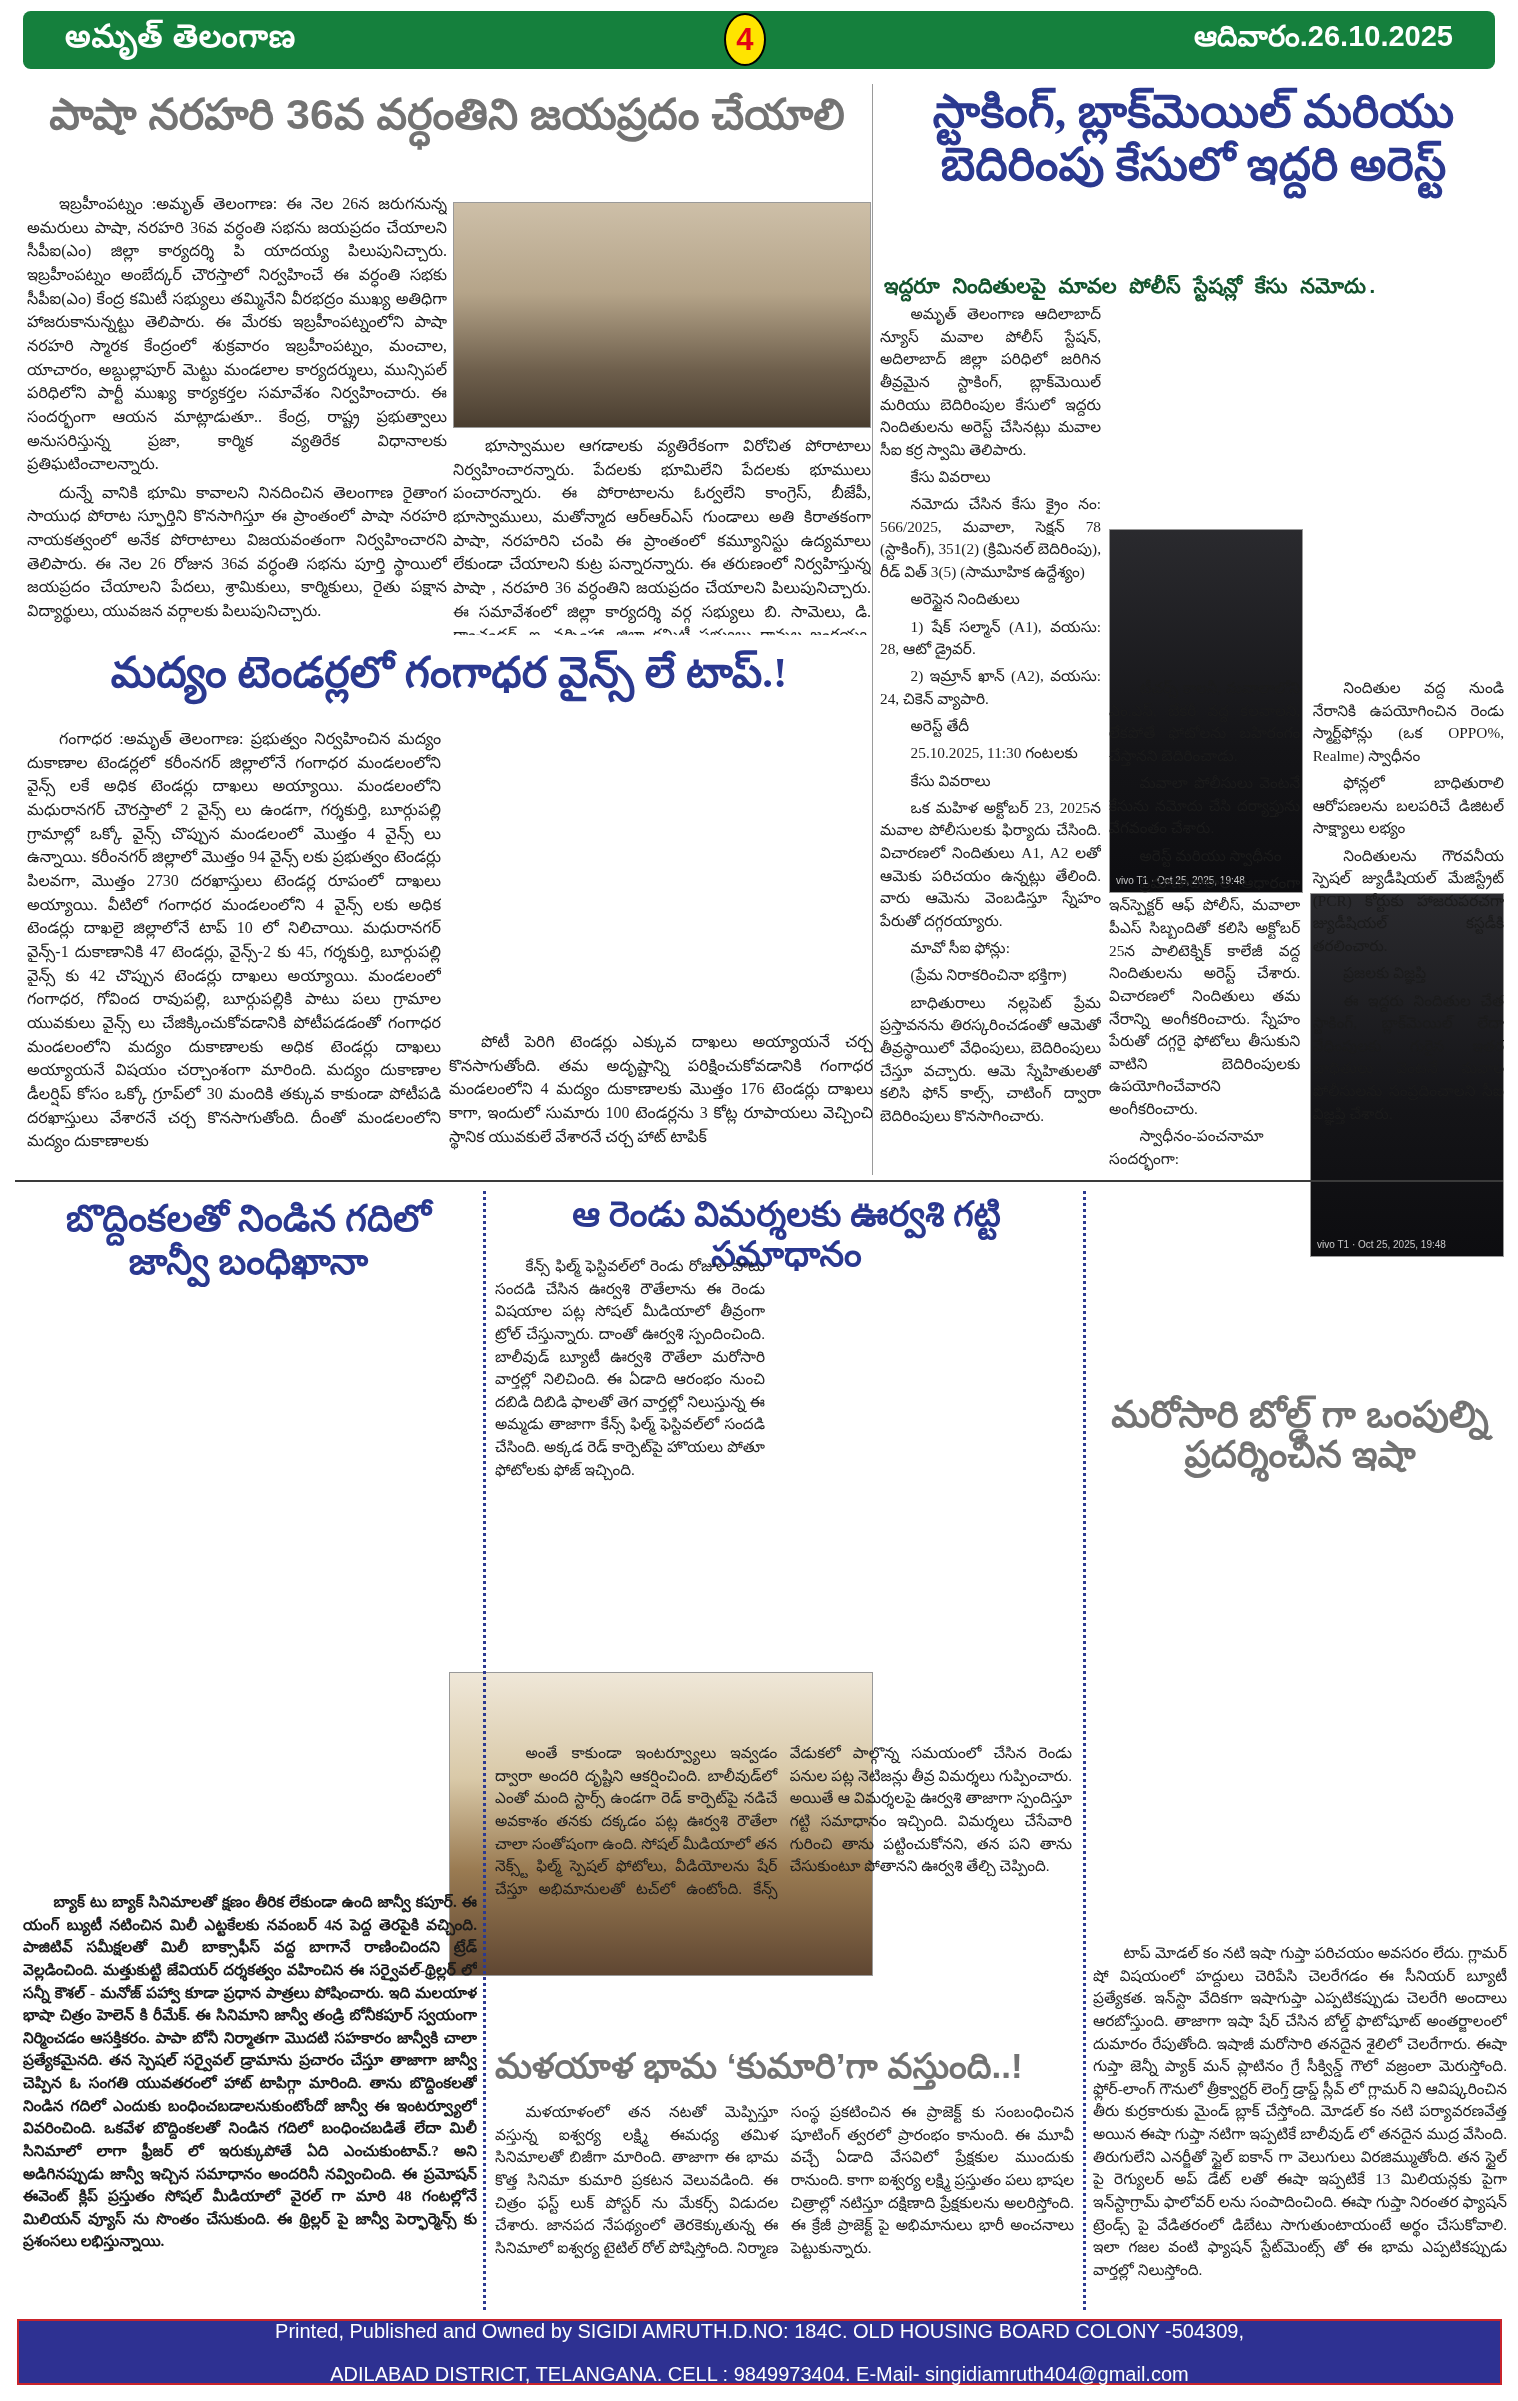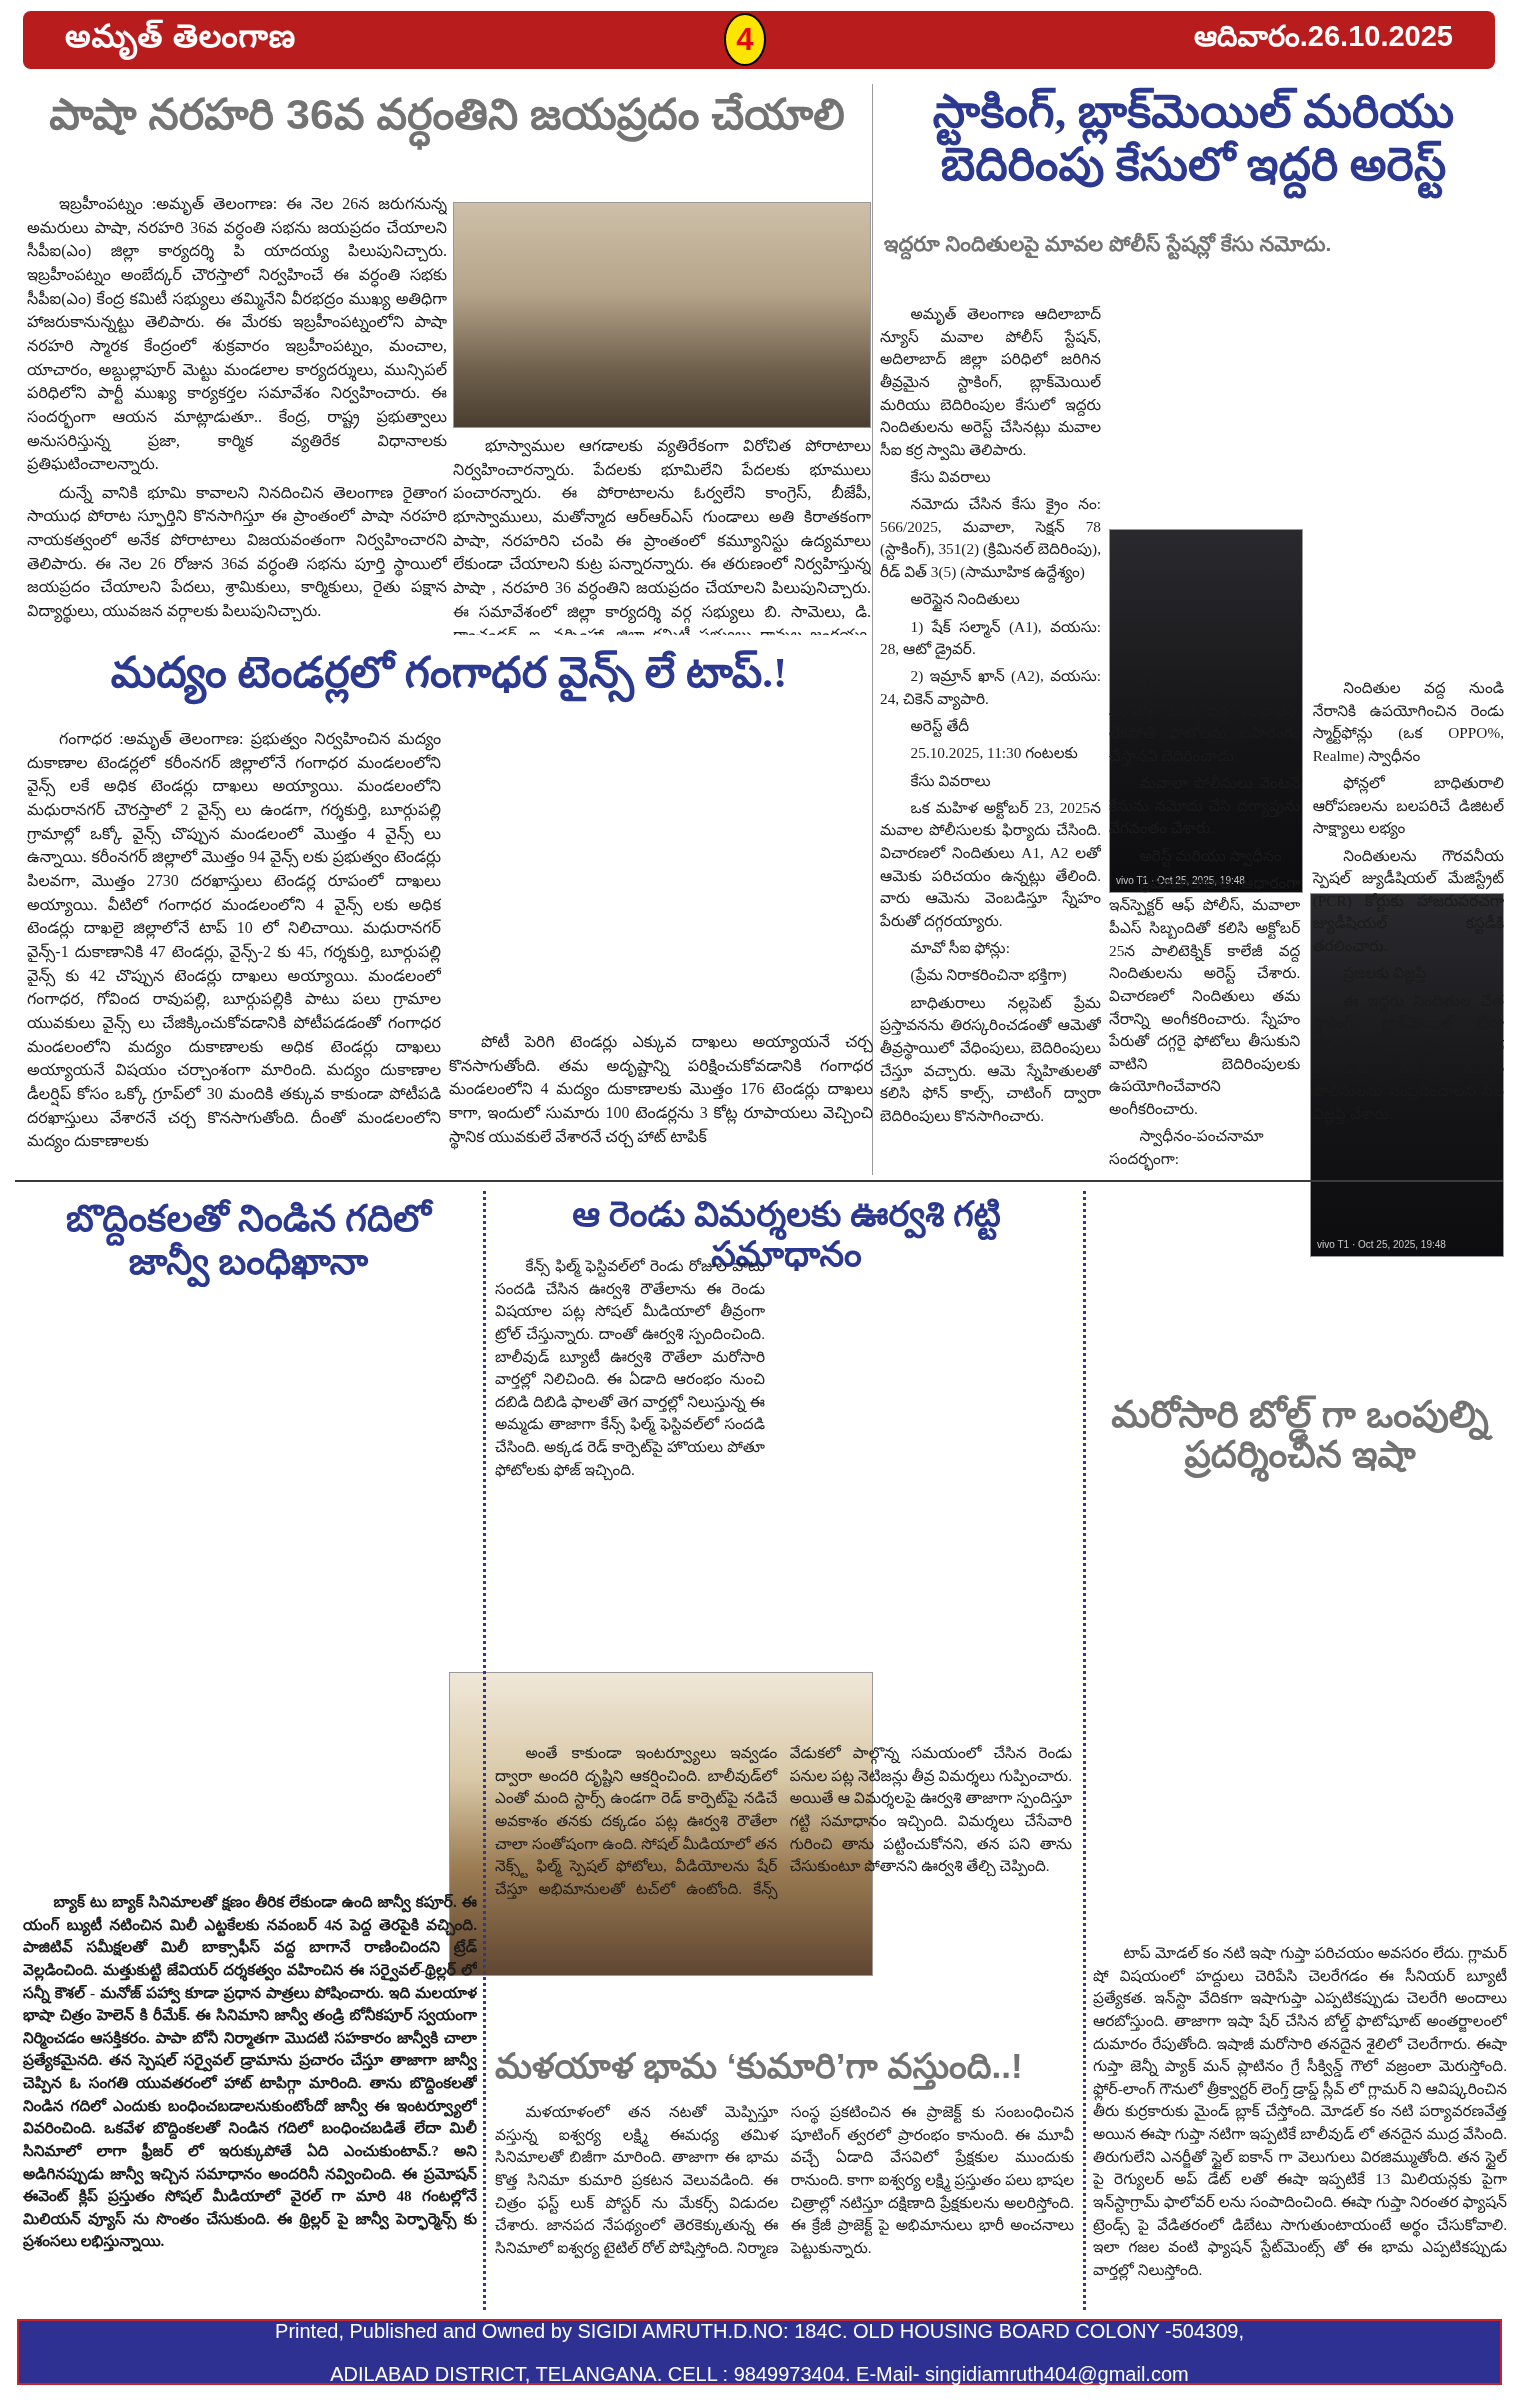--- a/index.html
+++ b/index.html
@@ -1,33 +1,33 @@
 <!DOCTYPE html>
 <html style="font-size:12.3px"><head>
 <meta charset="utf-8">
 <style>
   html,body{margin:0;padding:0;background:#e9e9e9;}
   .page{position:relative;width:1518px;height:2401px;background:#ffffff;margin:0 auto;
         font-family:"Liberation Serif",serif;color:#1b1b1b;overflow:hidden;}
   .abs{position:absolute;}
   
-  .topbar{left:23px;top:10.7px;width:1472px;height:58px;background:#b91c1c;border-radius:7.7px;
+  .topbar{left:23px;top:10.7px;width:1472px;height:58px;background:#15803d;border-radius:7.7px;
           display:flex;align-items:center;justify-content:space-between;padding:0 42px;box-sizing:border-box;}
   .masthead{color:#ffffff;font-size:32px;font-weight:bold;font-family:"Liberation Sans",sans-serif;letter-spacing:0.8px;}
   .pagebadge{width:38px;height:49px;background:#ffe400;border:2.3px solid #000;border-radius:50%;
              display:flex;align-items:center;justify-content:center;}
   .pagebadge span{color:#e30613;font-size:31px;font-weight:bold;font-family:"Liberation Sans",sans-serif;}
   .dateline{color:#ffffff;font-size:29px;font-weight:bold;font-family:"Liberation Sans",sans-serif;}
   .footbar{left:17px;top:2319px;width:1485px;height:66px;background:#2e3192;border:2.3px solid #c9242b;
            box-sizing:border-box;display:flex;flex-direction:column;align-items:center;justify-content:center;gap:21px;}
   .footbar div{color:#ffffff;font-size:20px;font-family:"Liberation Sans",sans-serif;line-height:1.1;}
   
   .h-red{color:#737373;font-weight:bold;font-family:"Liberation Sans",sans-serif;text-align:center;line-height:1.08;}
   .h-blue{color:#2b3990;font-weight:bold;font-family:Liberation Serif, serif;text-align:center;line-height:1.15;}
-  .sub-red{color:#737373;font-weight:bold;font-family:Liberation Sans, sans-serif;line-height:1.3;}
+  .sub-red{color:#14532d;font-weight:bold;font-family:Liberation Mono, monospace;line-height:1.3;margin-top:44px;}
   
   .body-txt{font-size:16px;line-height:1.48;text-align:justify;overflow:hidden;}
   .body-txt p{margin:0 0 4.6px 0;text-indent:2em;}
   .cols2{column-count:2;column-gap:12.3px;}
   
   .photo{overflow:hidden;position:relative;border:0.8px solid #999;box-sizing:border-box;}
   .ph-meeting{background:linear-gradient(180deg,#cdbfa8 0%,#b5a489 40%,#6e5f4c 75%,#4a3e30 100%);}
   .ph-wines{background:linear-gradient(180deg,#efe7d8 0%,#d9c9a8 35%,#9a7b52 65%,#5f4632 100%);}
   .ph-dark{background:linear-gradient(180deg,#2a2a2e 0%,#141417 60%,#0d0d10 100%);}
   .watermark{position:absolute;left:6.1px;bottom:6.1px;color:#e8e8e8;font-size:10px;font-family:"Liberation Sans",sans-serif;opacity:.85;}

